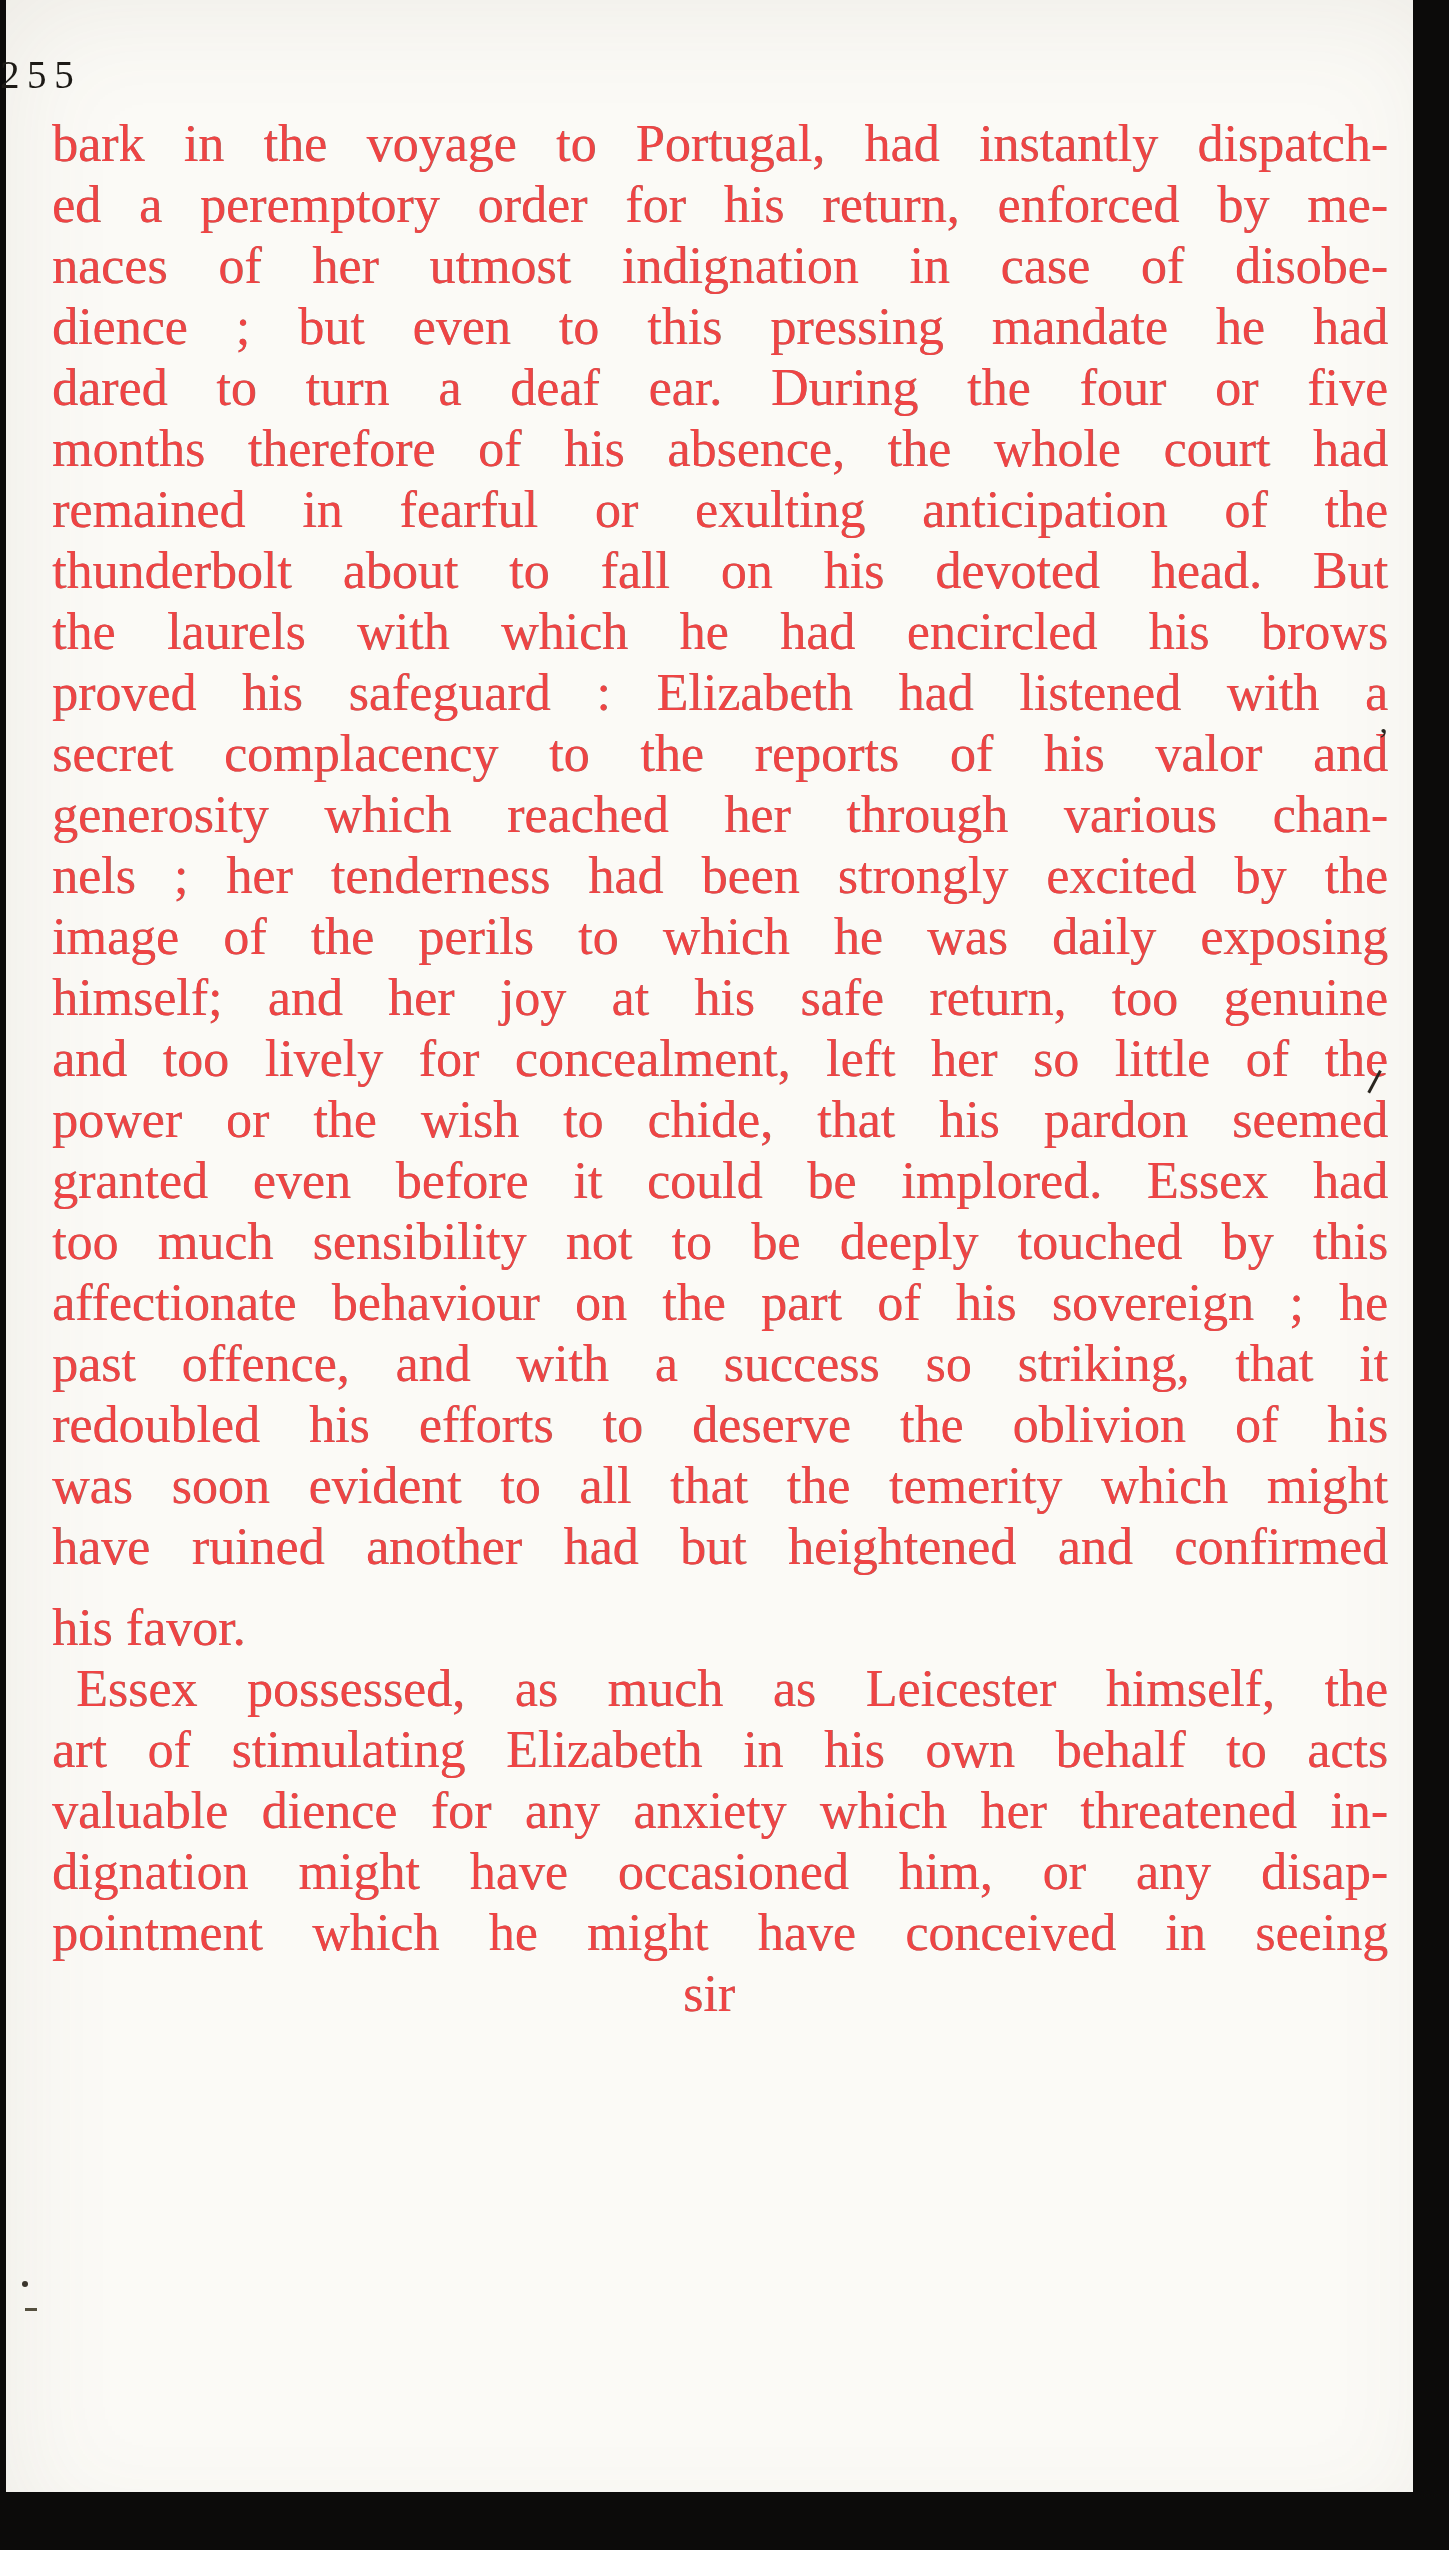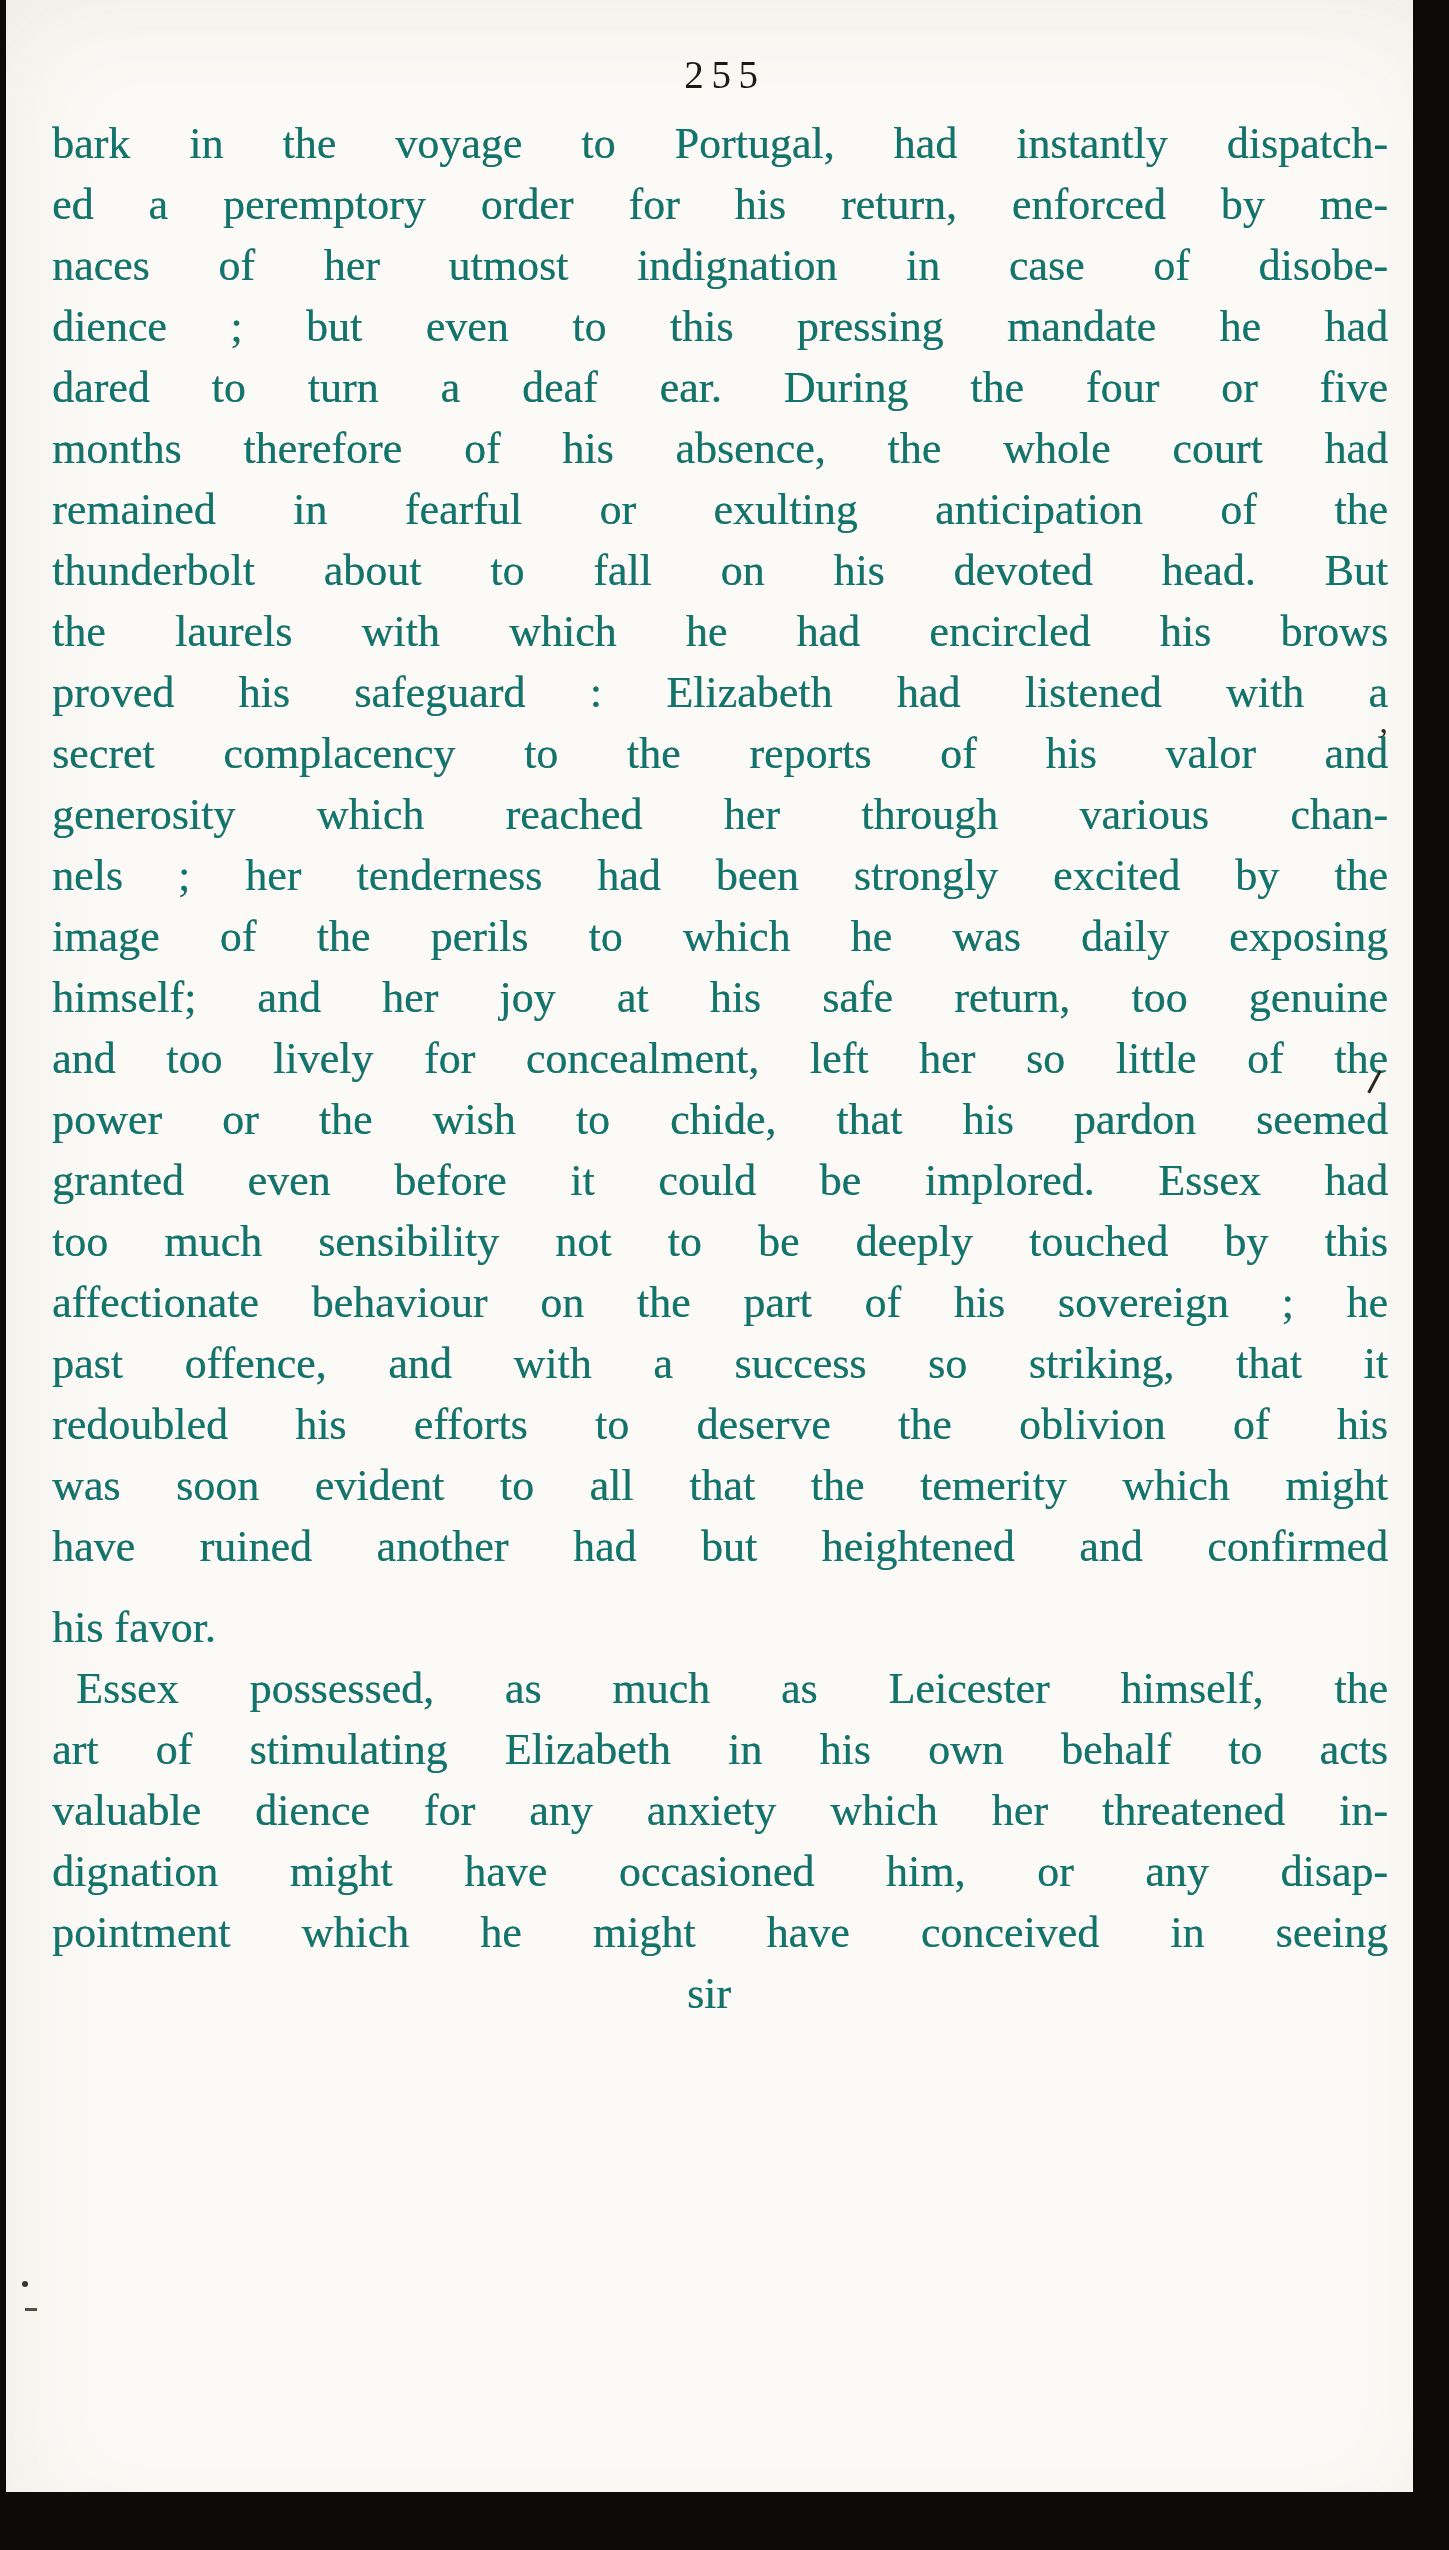--- a/index.html
+++ b/index.html
@@ -19,33 +19,32 @@
   .edge { position: absolute; background: #0c0b0a; }
   .edge-left   { left: 0; top: 0; width: 6px; height: 100%; }
   .edge-right  { right: 0; top: 0; width: 37px; height: 100%; }
   .edge-bottom { left: 0; bottom: 0; width: 100%; height: 58px; }
 
   .page-number {
     position: absolute;
     top: 52px;
     left: 0;
     width: 100%;
-    text-align: center;
     font-size: 39px;
     letter-spacing: 7.6px;
     color: #1d1a16;
   }
 
   .text-block {
     position: absolute;
     left: 52px;
     top: 113px;
     width: 1336px;
-    color: #0f766e;
-    font-size: 44px;
+    color: #ef4444;
+    font-size: 52px;
     text-shadow: 0.4px 0 0 rgba(23, 20, 15, 0.55);
   }
   .line {
     height: 61px;
     line-height: 61px;
     text-align: justify;
     text-align-last: justify;
   }
   .line.para-end {
     text-align-last: left;

